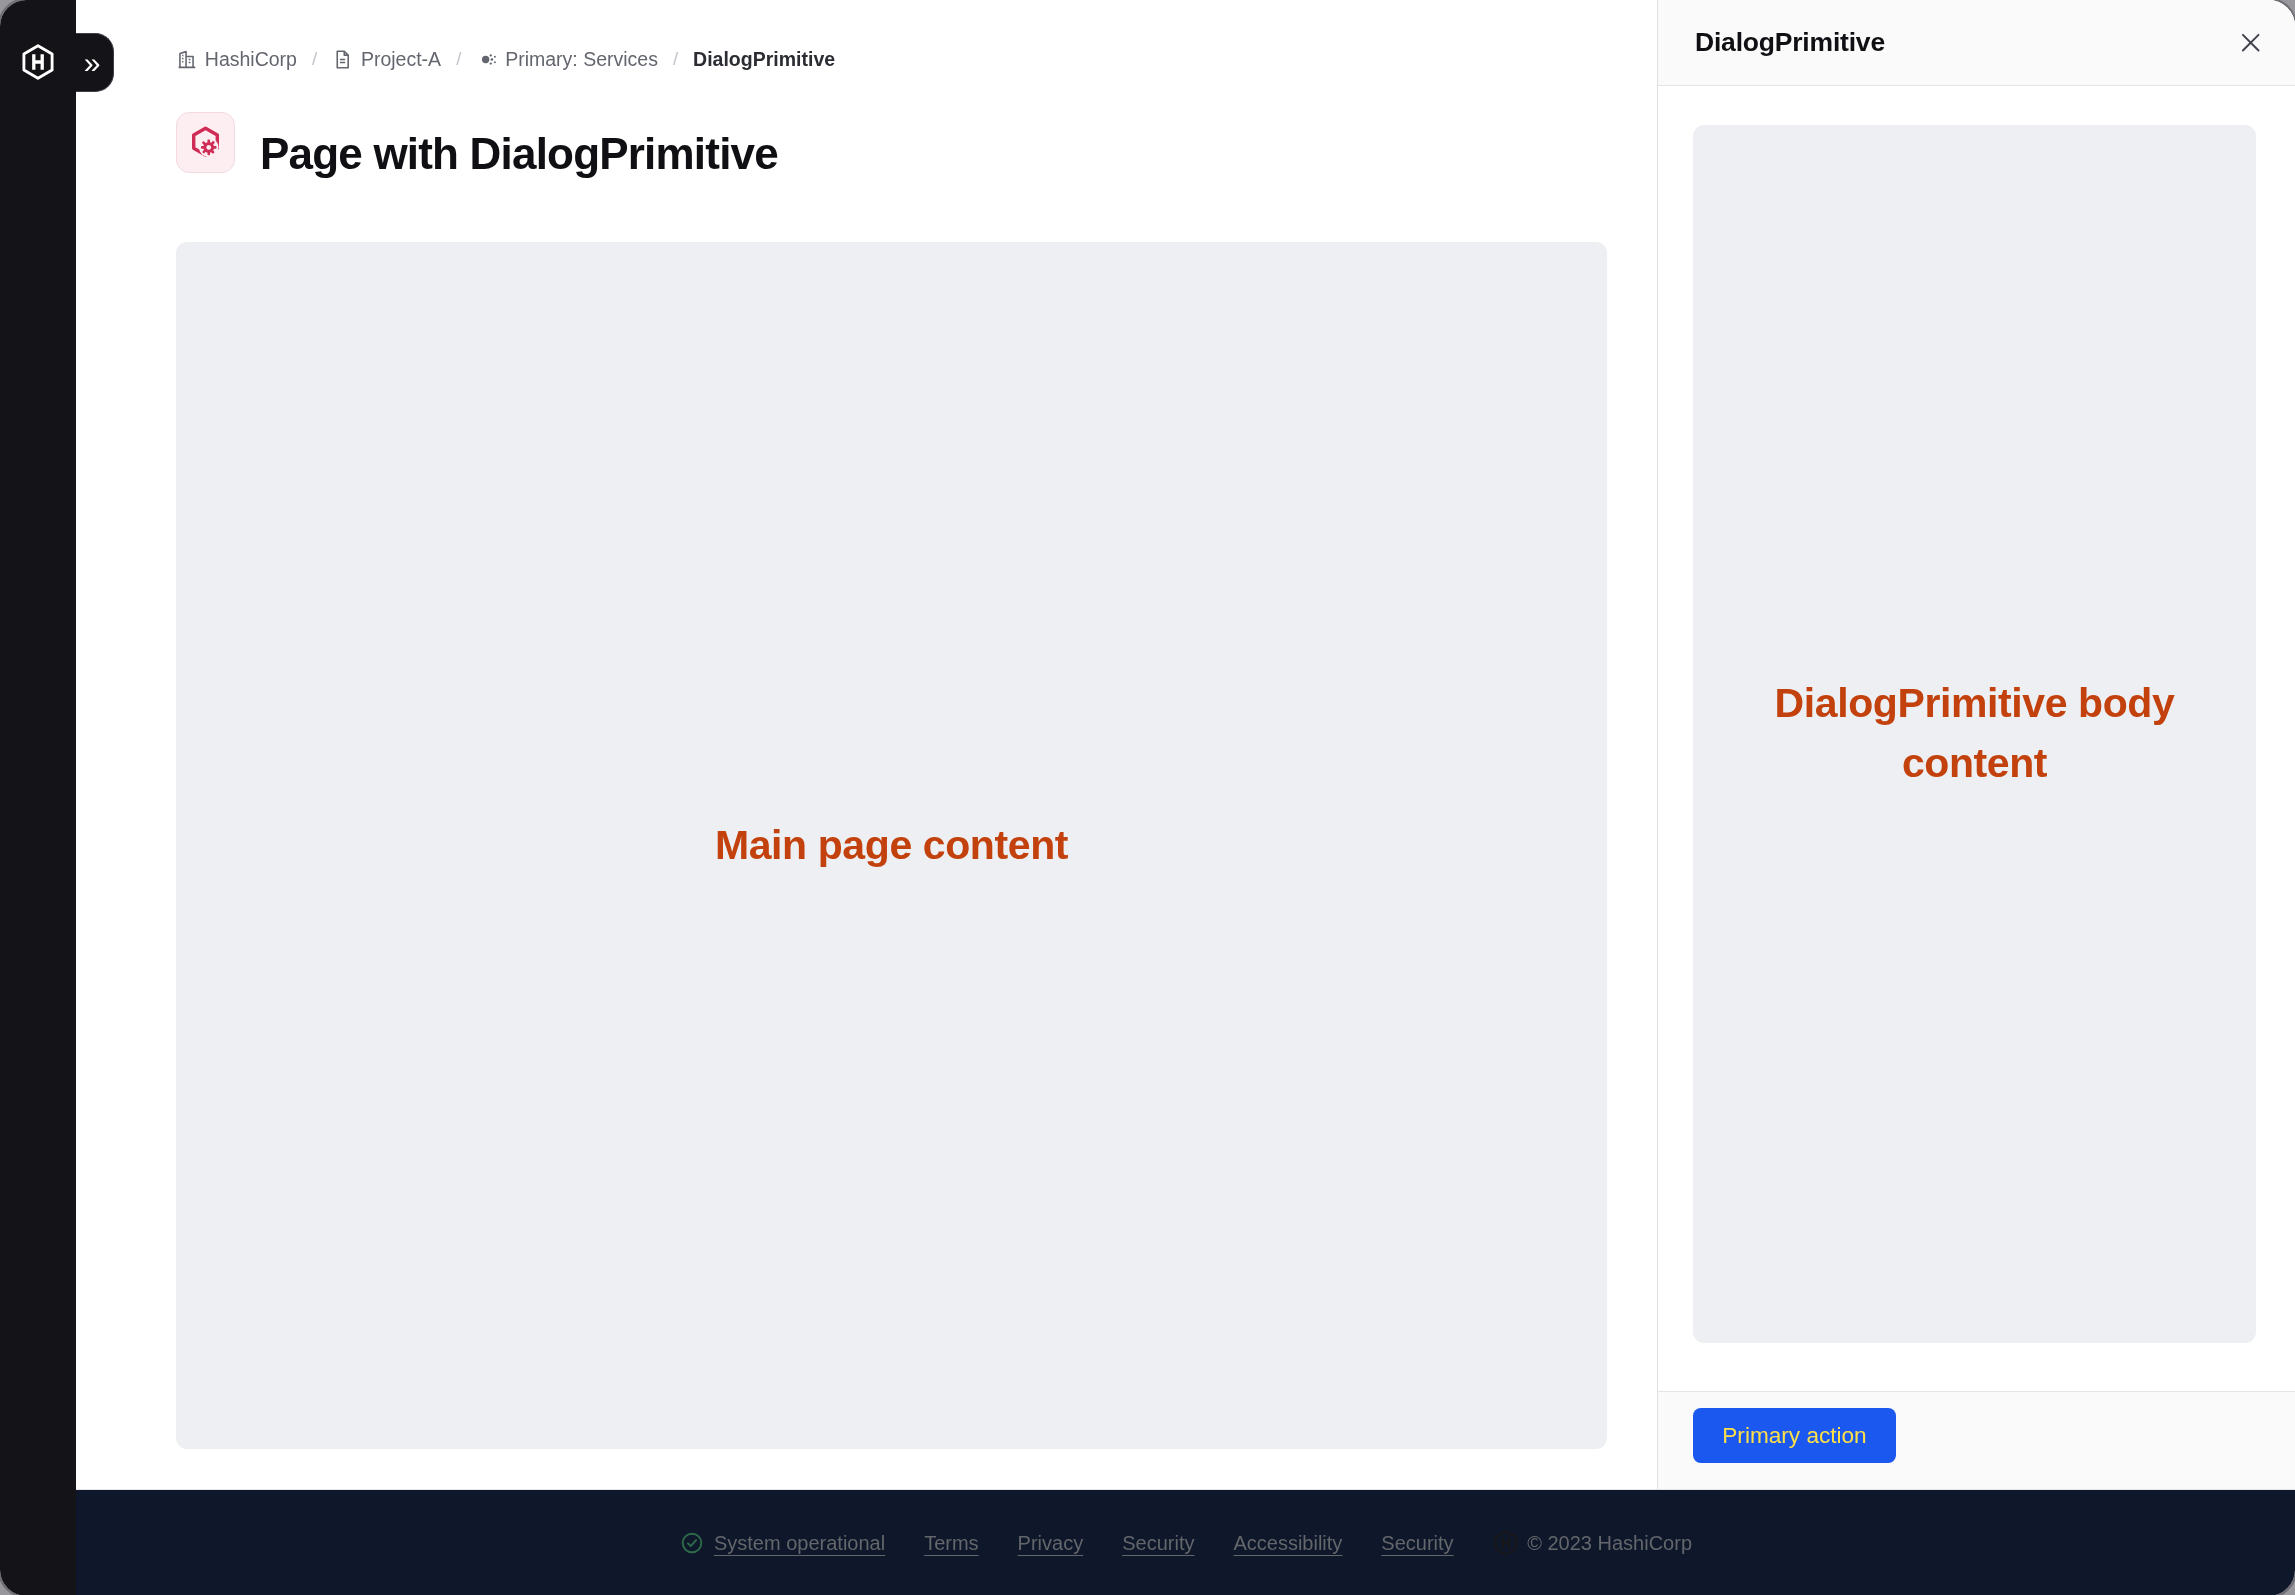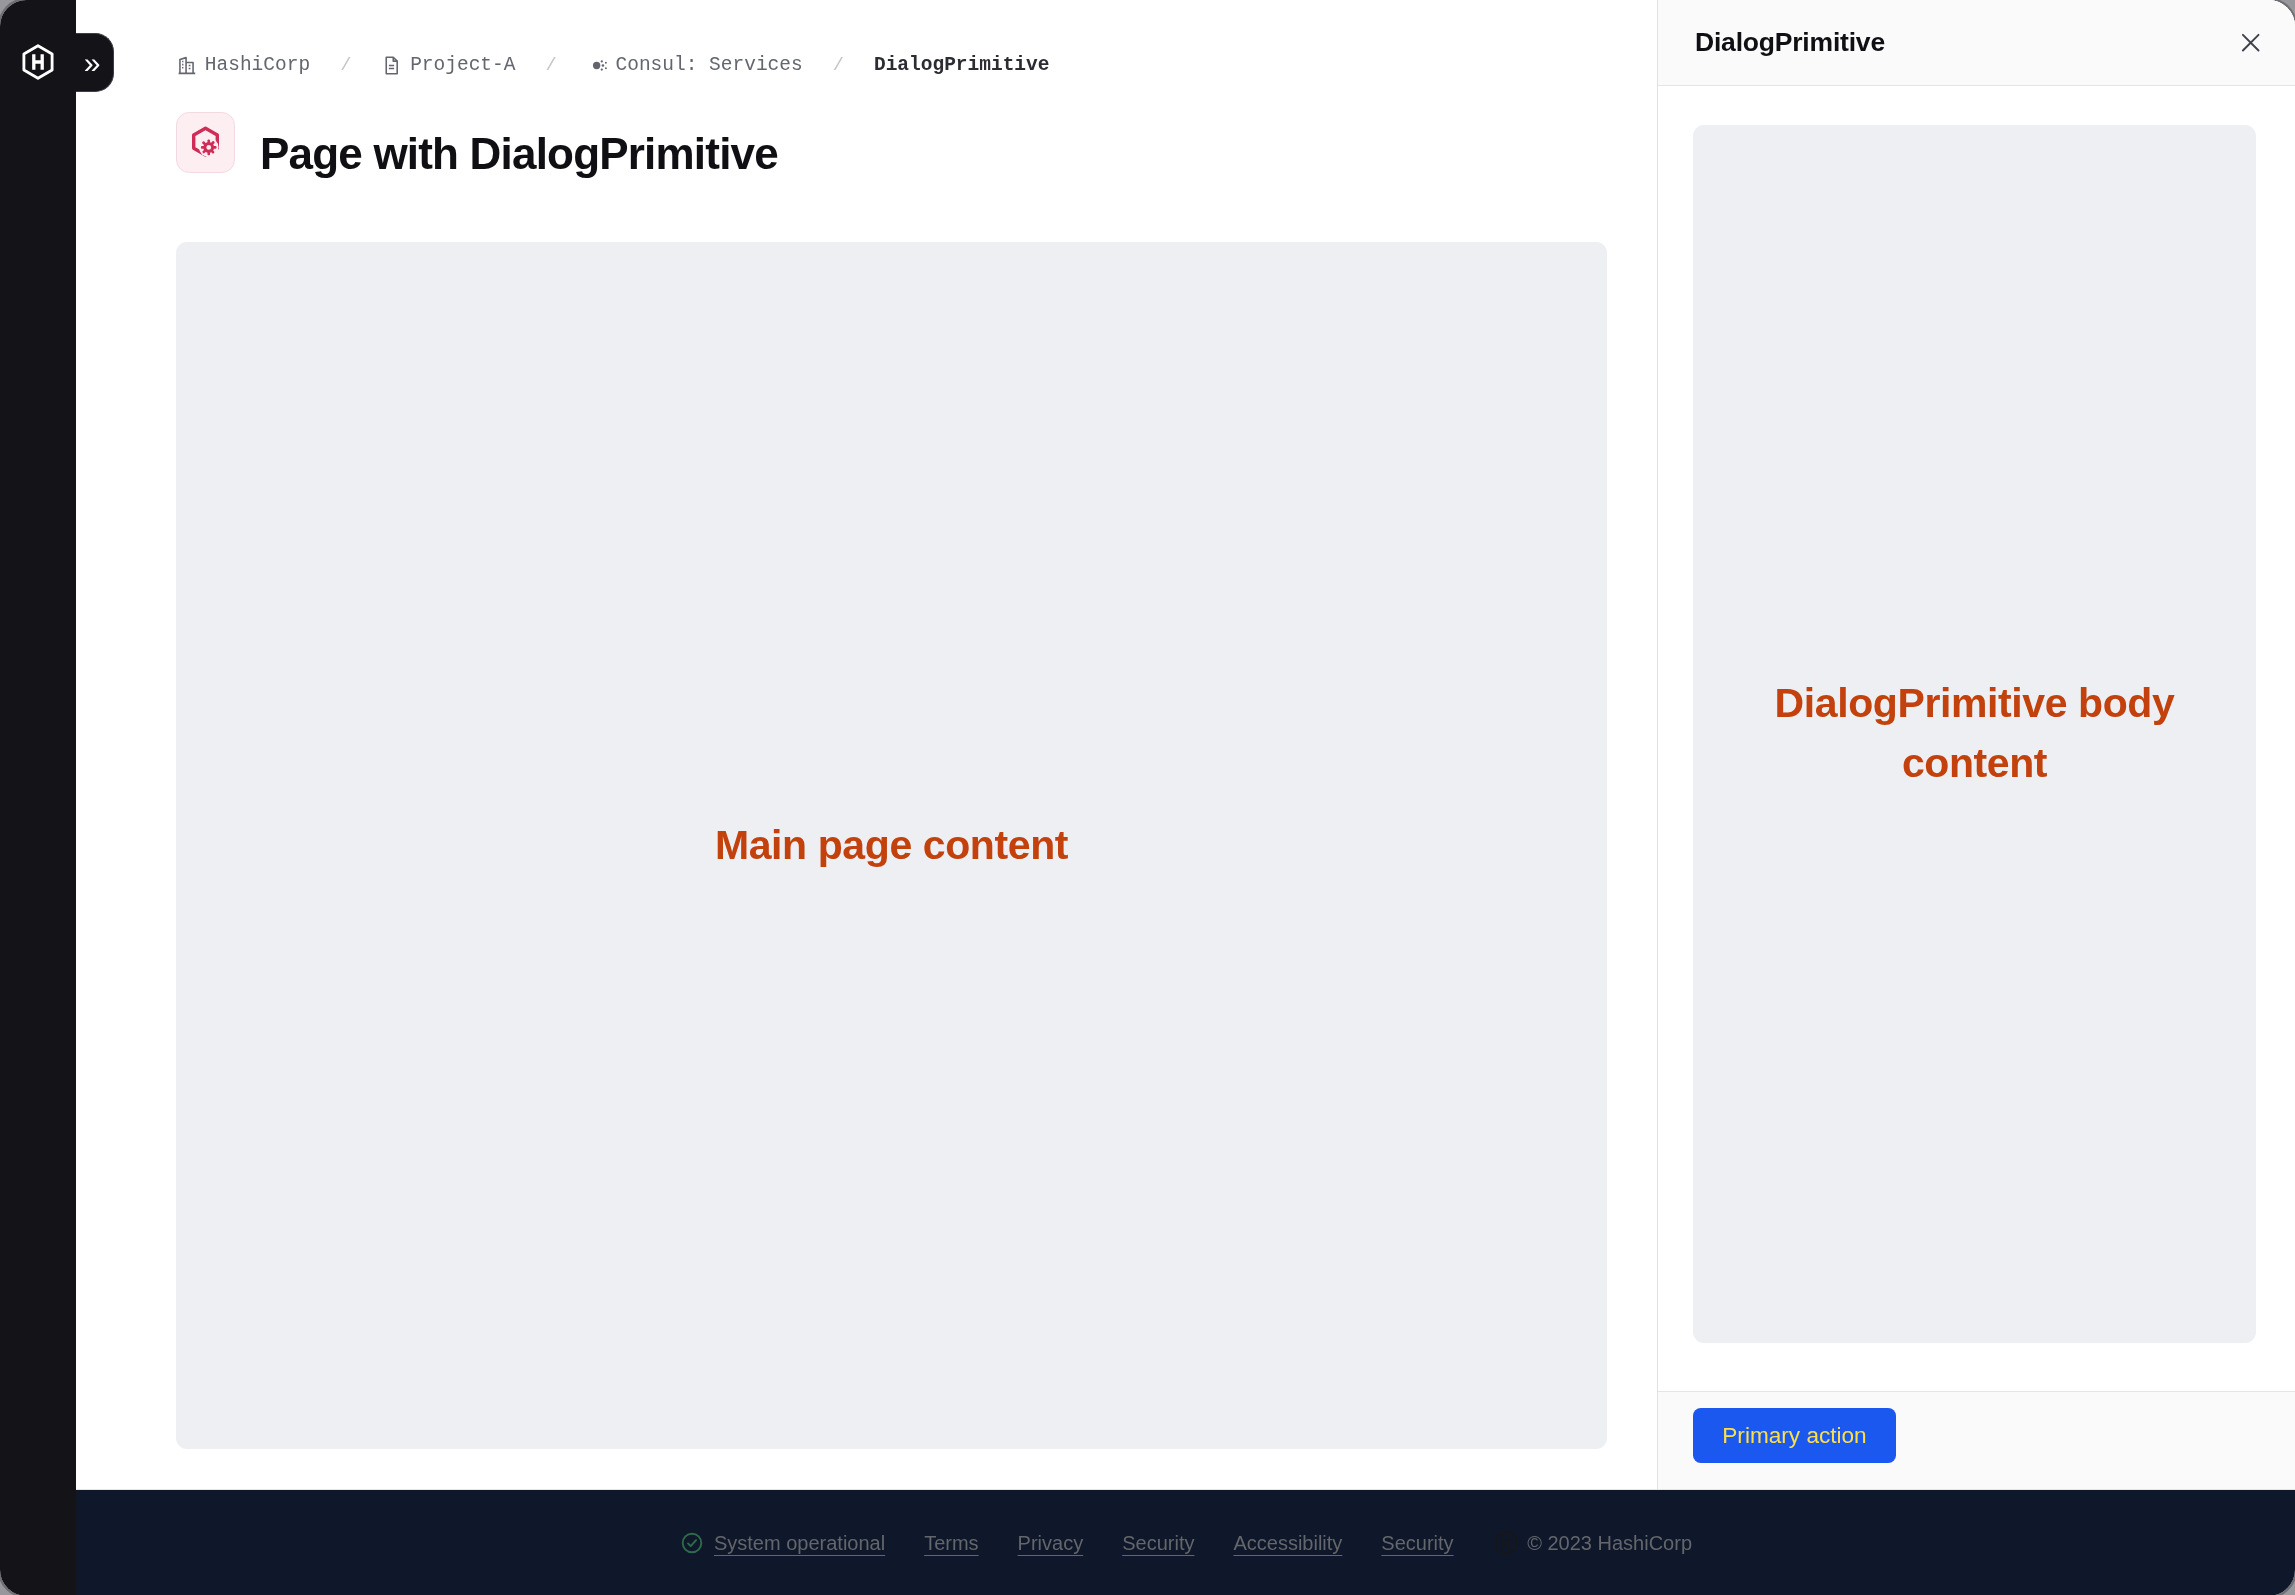--- a/index.html
+++ b/index.html
@@ -26,22 +26,22 @@
     padding-right:12.5px; cursor:pointer;
   }
   .expand-tab .chev { color:#ffffff; font-size:30px; line-height:1; font-weight:400; }
 
   
   .main {
     position:absolute; left:76px; top:0; width:1582px; height:1489px; background:#ffffff;
   }
   .breadcrumb {
     position:absolute; left:100px; top:42px; height:34px;
-    display:flex; align-items:flex-end; gap:30px;
-    font-size:19.5px; color:#63666e;font-family:Liberation Mono, monospace;
+    display:flex; align-items:center; gap:15px;
+    font-size:19.5px; color:#63666e;
   }
   .crumb { display:flex; align-items:center; gap:7.8px; cursor:pointer; }
   .crumb .bc-icon { width:21px; height:21px; display:block; }
   .crumb-sep { color:#c3c5ca; font-size:18.7px; }
   .crumb-current { color:#2b2d33; font-weight:bold; cursor:default; }
 
   .title-row {
     position:absolute; left:100px; top:106px; display:flex; align-items:center; gap:25px;
   }
   .icon-tile {
@@ -157,21 +157,21 @@
       <span class="crumb-sep">/</span>
       <span class="crumb">
         <svg class="bc-icon" viewBox="0 0 24 24" fill="#63666e">
           <circle cx="11" cy="12" r="4.2"></circle>
           <circle cx="18.2" cy="12" r="1.5"></circle>
           <circle cx="16.9" cy="7.4" r="1.3"></circle>
           <circle cx="16.9" cy="16.6" r="1.3"></circle>
           <circle cx="21.6" cy="8.9" r="1.1"></circle>
           <circle cx="21.6" cy="15.1" r="1.1"></circle>
         </svg>
-        <span>Consul: Services</span>
+        <span>Primary: Services</span>
       </span>
       <span class="crumb-sep">/</span>
       <span class="crumb crumb-current">
         <span>DialogPrimitive</span>
       </span>
     </div>
 
     <div class="title-row">
       <span class="icon-tile">
         <svg viewBox="0 0 48 48" fill="none">

